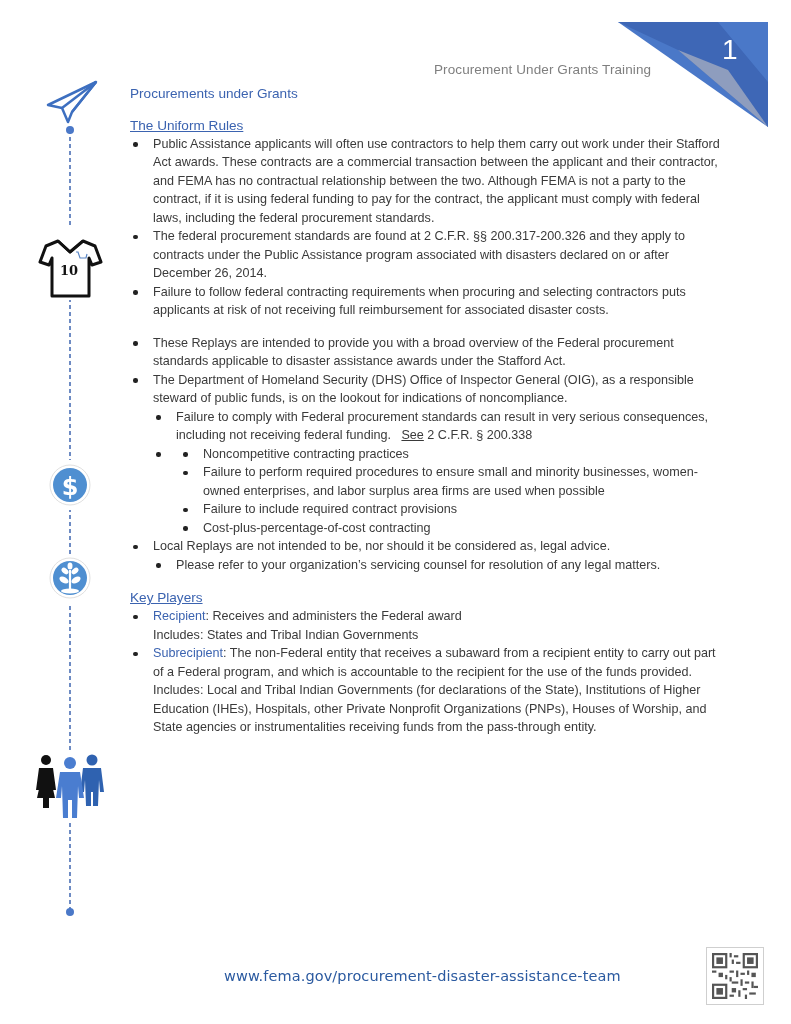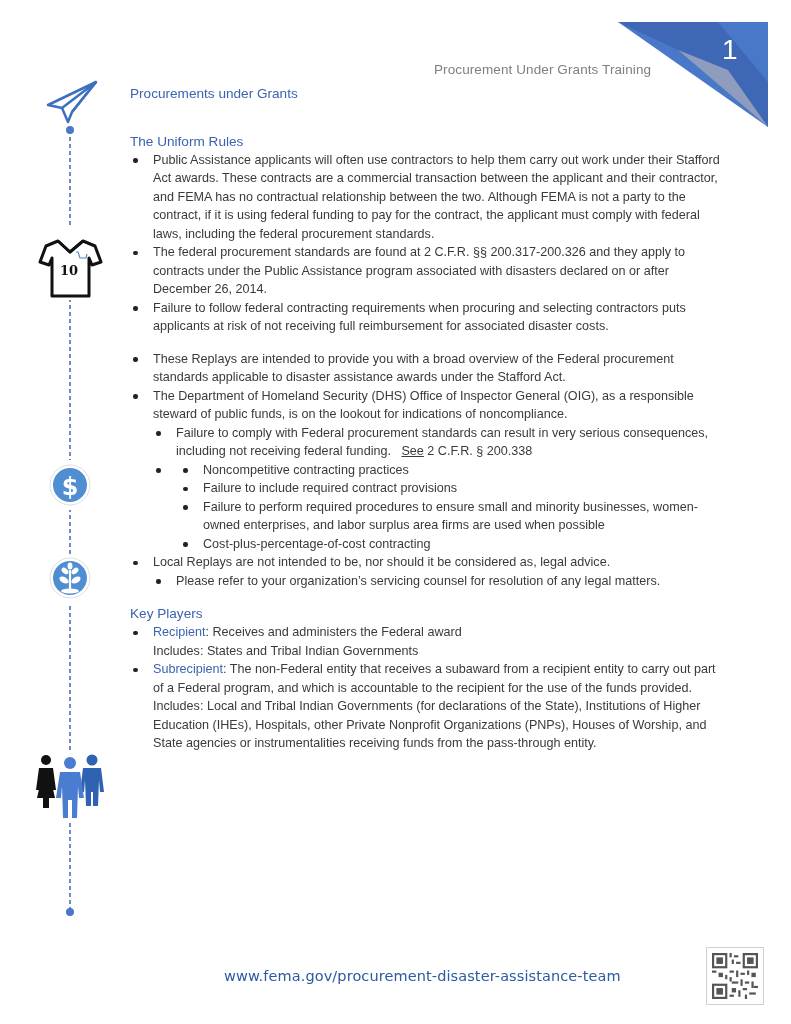--- a/index.html
+++ b/index.html
@@ -13,23 +13,23 @@
   }
   .corner { position: absolute; left: 618px; top: 22px; width: 150px; height: 105px; }
   .page-number {
     position: absolute; left: 722px; top: 34px; font-size: 28px; color: #ffffff;
     font-family: "Liberation Sans", sans-serif;
   }
 
   .timeline { position: absolute; left: 0; top: 0; width: 130px; height: 1024px; }
 
   .content { position: absolute; left: 130px; top: 85px; width: 590px; font-size: 12.6px; line-height: 18.5px; color: #3a3a3a; }
-  .h-title { color: #3b63b0; font-size: 13.6px; margin-bottom: 28px; }
+  .h-title { color: #3b63b0; font-size: 13.6px; margin-bottom: 12px; }
   .intro { margin-bottom: 14px; }
-  .h-section { color: #3b63b0; font-size: 13.6px; margin-top: 12px; line-height: 19px; }
+  .h-section { color: #3b63b0; font-size: 13.6px; margin-top: 12px; line-height: 19px; text-decoration: underline; }
   .sec { margin-bottom: 14px; }
   ul.lvl { list-style: none; }
   ul.lvl > li { position: relative; padding-left: 23px; }
   ul.lvl > li::before {
     content: ""; position: absolute; left: 3px; top: 7.5px; width: 4.5px; height: 4.5px;
     border-radius: 50%; background: #222;
   }
   .term { color: #3b63b0; }
   .u { text-decoration: underline; }
 
@@ -122,22 +122,22 @@
         <span>The Department of Homeland Security (DHS) Office of Inspector General (OIG), as a responsible steward of public funds, is on the lookout for indications of noncompliance.</span>
         <ul class="lvl">
           <li>
             <span>Failure to comply with Federal procurement standards can result in very serious consequences, including not receiving federal funding.</span>&nbsp;&nbsp;
             <span class="u">See</span>
             <span>2 C.F.R. § 200.338</span>
           </li>
           <li>
             <ul class="lvl" style="margin-left:4px">
               <li>Noncompetitive contracting practices</li>
+              <li>Failure to perform required procedures to ensure small and minority businesses, women-owned enterprises, and labor surplus area firms are used when possible</li>
               <li>Failure to include required contract provisions</li>
-              <li>Failure to perform required procedures to ensure small and minority businesses, women-owned enterprises, and labor surplus area firms are used when possible</li>
               <li>Cost-plus-percentage-of-cost contracting</li>
             </ul>
           </li>
         </ul>
       </li>
       <li>
         <span>Local Replays are not intended to be, nor should it be considered as, legal advice.</span>
         <ul class="lvl">
           <li>Please refer to your organization’s servicing counsel for resolution of any legal matters.</li>
         </ul>

